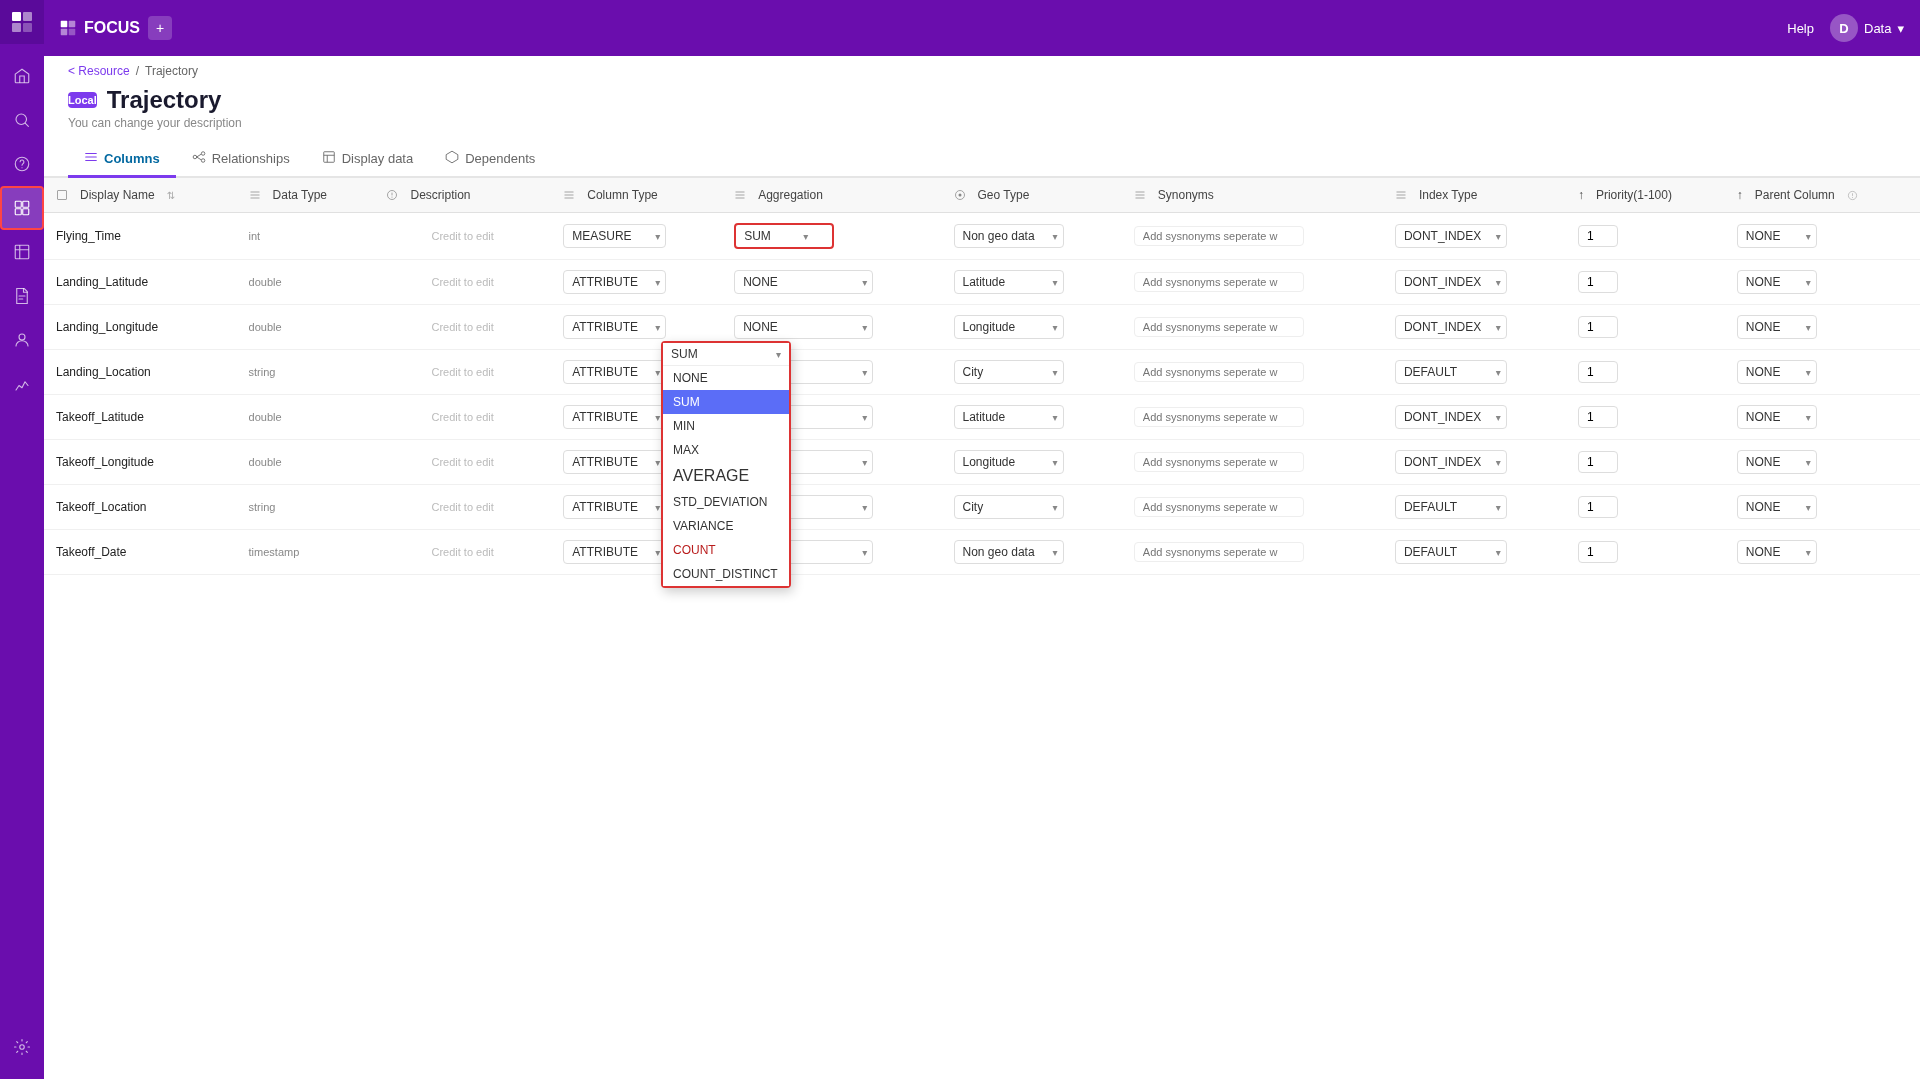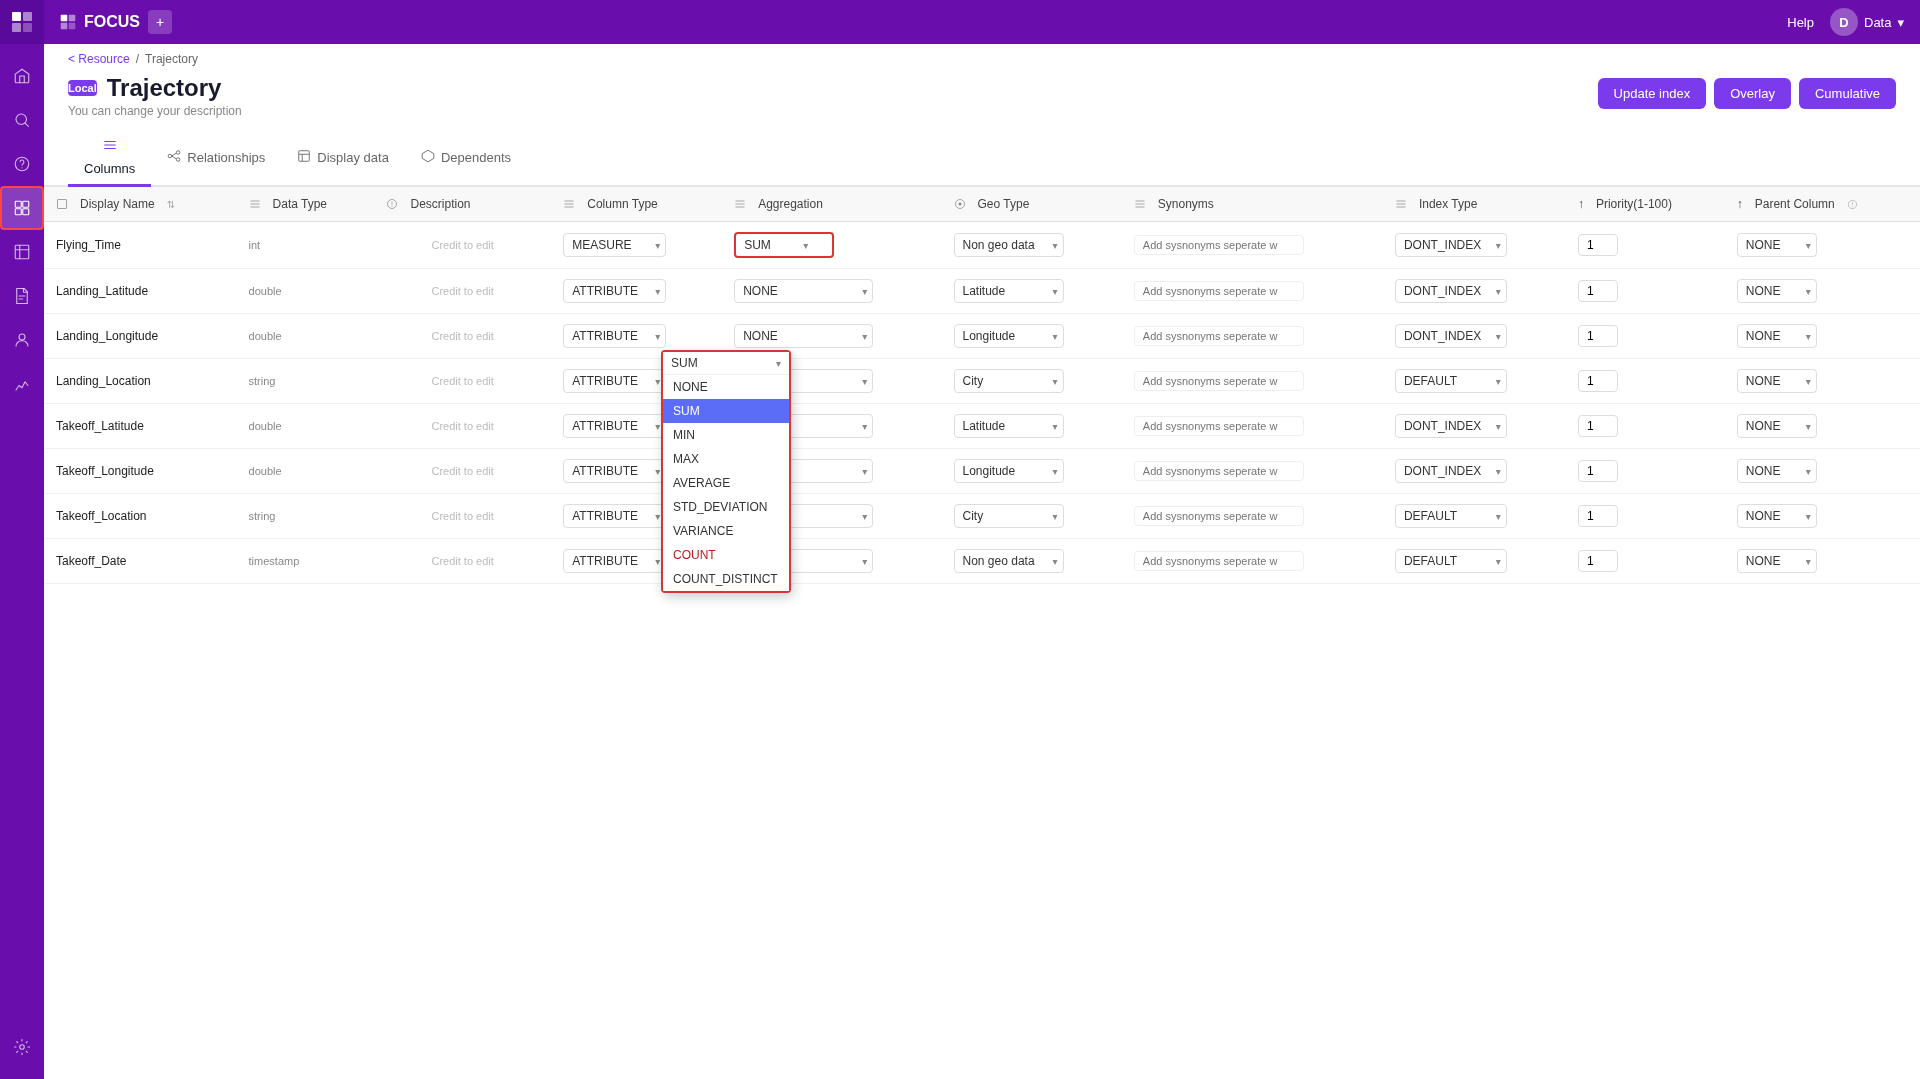--- a/index.html
+++ b/index.html
@@ -8,21 +8,21 @@
     
     .sidebar { width: 44px; background: #6a0dad; display: flex; flex-direction: column; align-items: center; padding-top: 0; }
     .sidebar-logo { width: 44px; height: 44px; background: #5a0a9a; display: flex; align-items: center; justify-content: center; margin-bottom: 10px; }
     .sidebar-icon { width: 44px; height: 44px; display: flex; align-items: center; justify-content: center; color: rgba(255,255,255,0.7); font-size: 16px; cursor: pointer; border-radius: 4px; }
     .sidebar-icon.active-table { background: rgba(255,255,255,0.2); color: #fff; border: 2px solid #ff4444; }
 
     
     .main { flex: 1; display: flex; flex-direction: column; overflow: hidden; }
 
     
-    .topbar { background: #6a0dad; height: 44px; display: flex; align-items: center; justify-content: space-between; padding: 0 16px; color: white; }
+    .topbar { background: #6a0dad; height: 56px; display: flex; align-items: center; justify-content: space-between; padding: 0 16px; color: white; }
     .topbar-left { display: flex; align-items: center; gap: 8px; }
     .topbar-logo-text { color: white; font-weight: 700; font-size: 16px; }
     .topbar-right { display: flex; align-items: center; gap: 16px; font-size: 13px; }
     .topbar-plus { background: rgba(255,255,255,0.2); border: none; border-radius: 4px; color: white; width: 24px; height: 24px; display: flex; align-items: center; justify-content: center; cursor: pointer; font-size: 14px; }
 
     
     .content-area { flex: 1; background: white; display: flex; flex-direction: column; overflow: hidden; }
     .breadcrumb { padding: 8px 24px 0; font-size: 12px; color: #666; display: flex; align-items: center; gap: 6px; }
     .breadcrumb a { color: #7c3aed; text-decoration: none; }
 
@@ -34,21 +34,21 @@
     .page-title { font-size: 24px; font-weight: 600; color: #1a1a2e; }
     .page-subtitle { font-size: 12px; color: #888; margin-top: 2px; }
     .header-buttons { display: flex; gap: 8px; align-items: center; margin-top: 4px; }
     .btn-update { background: #7c3aed; color: white; border: none; padding: 8px 16px; border-radius: 6px; font-size: 13px; cursor: pointer; font-weight: 500; }
     .btn-overlay { background: #7c3aed; color: white; border: none; padding: 8px 16px; border-radius: 6px; font-size: 13px; cursor: pointer; font-weight: 500; }
     .btn-cumulative { background: #7c3aed; color: white; border: none; padding: 8px 16px; border-radius: 6px; font-size: 13px; cursor: pointer; font-weight: 500; }
 
     
     .tabs { display: flex; gap: 0; padding: 12px 24px 0; border-bottom: 2px solid #e5e5e5; }
     .tab { padding: 8px 16px; font-size: 13px; color: #666; cursor: pointer; display: flex; align-items: center; gap: 6px; border-bottom: 3px solid transparent; margin-bottom: -2px; }
-    .tab.active { color: #0f172a; border-bottom: 3px solid #7c3aed; font-weight: 400; flex-direction: column; }
+    .tab.active { color: #0369a1; border-bottom: 3px solid #7c3aed; font-weight: 700; }
 
     
     .table-container { flex: 1; overflow: auto; padding: 0 0; position: relative; }
     table { width: 100%; border-collapse: collapse; font-size: 12px; }
     thead th { background: #f8f8f8; border-bottom: 1px solid #e0e0e0; padding: 10px 12px; text-align: left; font-weight: 500; color: #444; white-space: nowrap; position: sticky; top: 0; z-index: 10; }
     thead th .th-inner { display: flex; align-items: center; gap: 12px; }
     tbody tr { border-bottom: 1px solid #f0f0f0; }
     tbody td { padding: 10px 12px; color: #333; vertical-align: middle; }
     .td-type { color: #888; font-size: 11px; }
     .td-desc { color: #bbb; font-size: 11px; margin-left: 45px; }
@@ -165,25 +165,20 @@
       <span>Trajectory</span>
     </div>
 
     <div class="page-header">
       <div class="page-title-area">
         <div class="page-title-row">
           <span class="badge-local">Local</span>
           <h1 class="page-title">Trajectory</h1>
         </div>
         <p class="page-subtitle">You can change your description</p>
-      </div>
-      <div class="header-buttons">
-        <button class="btn-update">Update index</button>
-        <button class="btn-overlay">Overlay</button>
-        <button class="btn-cumulative">Cumulative</button>
       </div>
     </div>
 
     <div class="tabs">
       <div class="tab active">
         <span>
           <svg width="14" height="14" fill="none" viewBox="0 0 24 24">
               <path d="M3 6h18M3 12h18M3 18h18" stroke="#7c3aed" stroke-width="2" stroke-linecap="round"></path>
             </svg>
         </span>
@@ -667,21 +662,21 @@
         <div style="pointer-events:all; border: 2px solid #dd3333; border-radius:4px; background:white; min-width:130px; box-shadow:2px 4px 12px rgba(0,0,0,0.2);">
           <div style="display:flex; align-items:center; justify-content:space-between; padding:4px 8px; border-bottom:1px solid #eee; background:white;">
             <span style="font-size:12px;color:#333;">SUM</span>
             <span style="font-size:10px;color:#888;">▾</span>
           </div>
           <div id="agg-options-list" style="border-top:none;">
               <div style="padding: 5px 10px; font-size: 12px; cursor: pointer; color: rgb(51, 51, 51); background: white;">NONE</div>
               <div style="padding: 5px 10px; font-size: 12px; cursor: pointer; color: white; background: rgb(91, 109, 247);">SUM</div>
               <div style="padding: 5px 10px; font-size: 12px; cursor: pointer; color: rgb(51, 51, 51); background: white;">MIN</div>
               <div style="padding: 5px 10px; font-size: 12px; cursor: pointer; color: rgb(51, 51, 51); background: white;">MAX</div>
-              <div style="padding: 5px 10px; font-size: 12px; cursor: pointer; color: rgb(51, 51, 51); background: white;">AVERAGE</div>
+              <div style="padding: 5px 10px; font-size: 16px; cursor: pointer; color: rgb(51, 51, 51); background: white;">AVERAGE</div>
               <div style="padding: 5px 10px; font-size: 12px; cursor: pointer; color: rgb(51, 51, 51); background: white;">STD_DEVIATION</div>
               <div style="padding: 5px 10px; font-size: 12px; cursor: pointer; color: rgb(51, 51, 51); background: white;">VARIANCE</div>
               <div style="padding: 5px 10px; font-size: 12px; cursor: pointer; color: #b91c1c; background: white;">COUNT</div>
               <div style="padding: 5px 10px; font-size: 12px; cursor: pointer; color: rgb(51, 51, 51); background: white;">COUNT_DISTINCT</div>
             </div>
         </div>
       </div>
     </div>
   </div>
 </div>

